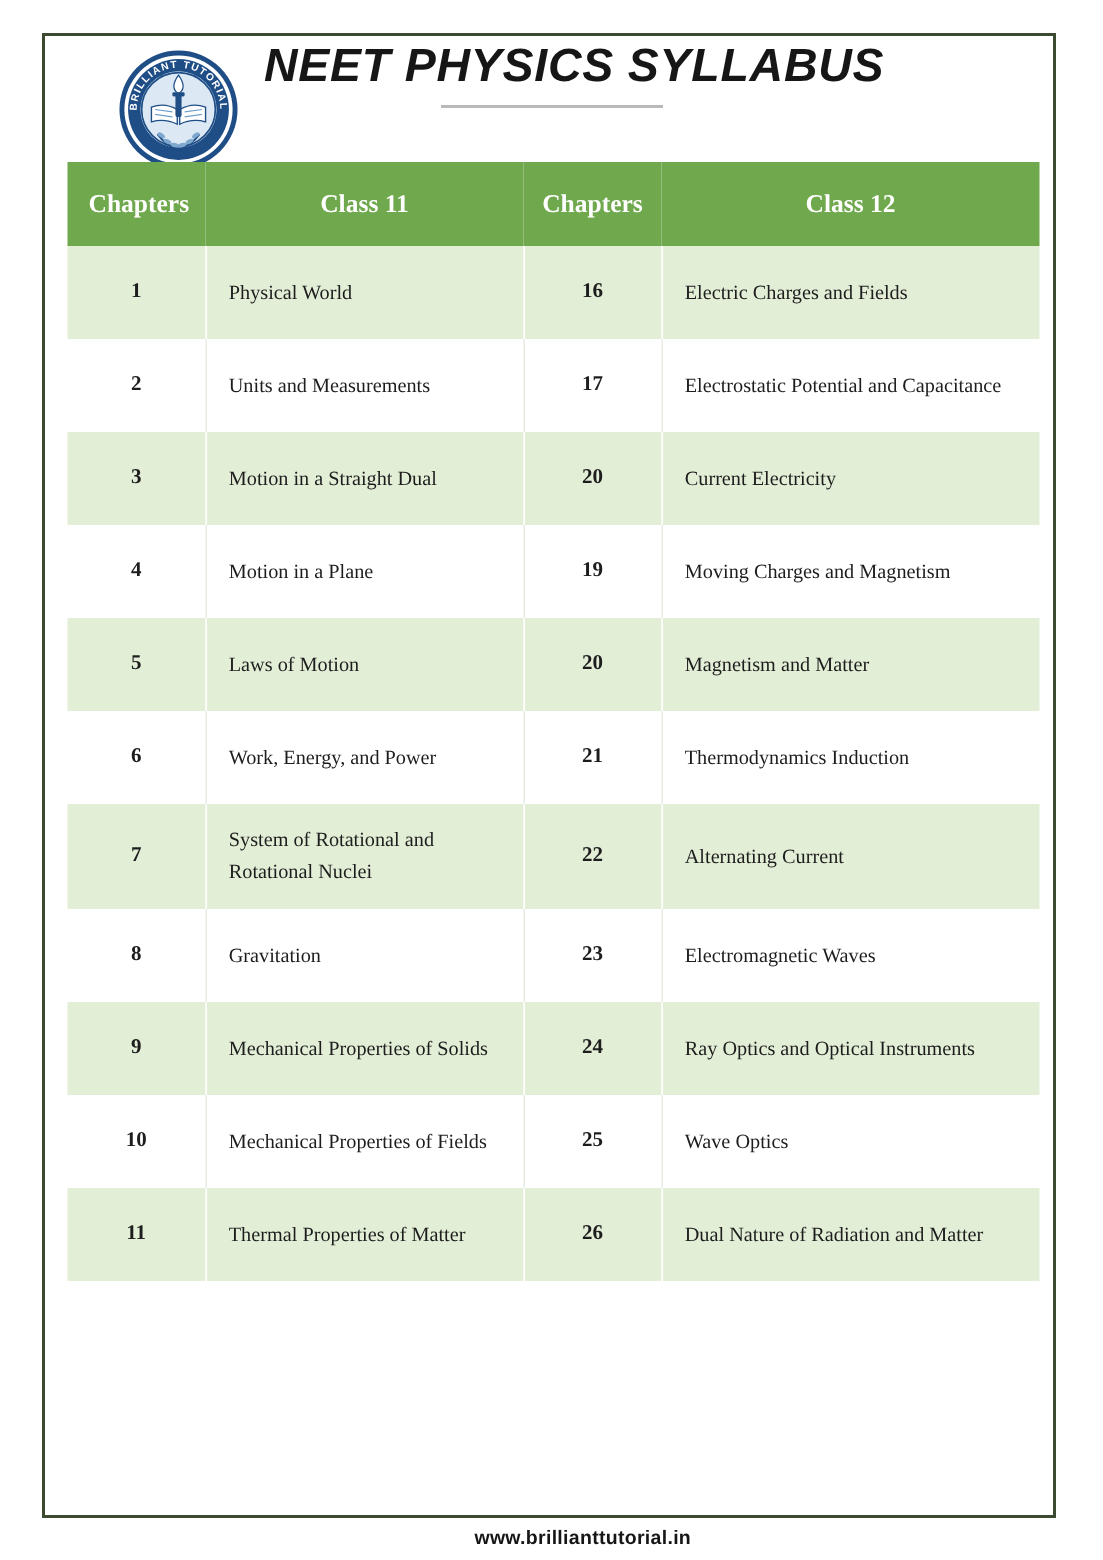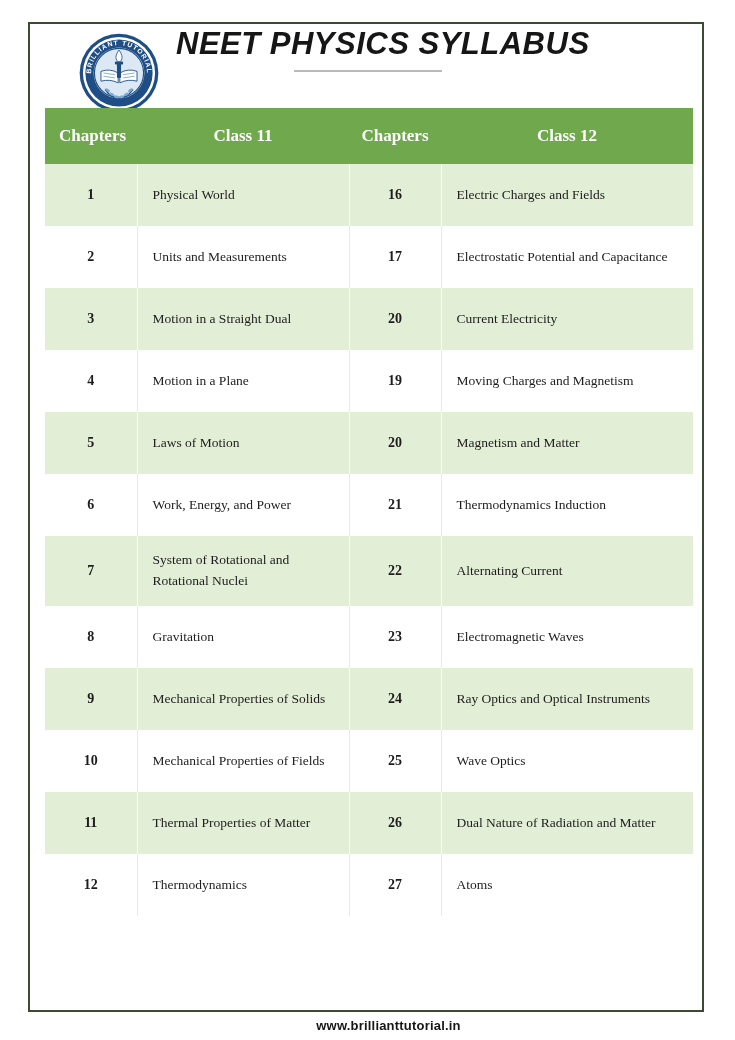--- a/index.html
+++ b/index.html
@@ -285,26 +285,20 @@
               <td class="txt">Mechanical Properties of Fields</td>
               <td class="num">25</td>
               <td class="txt">Wave Optics</td>
             </tr>
             <tr class="alt">
               <td class="num">11</td>
               <td class="txt">Thermal Properties of Matter</td>
               <td class="num">26</td>
               <td class="txt">Dual Nature of Radiation and Matter</td>
             </tr>
-            <tr class="plain">
-              <td class="num">12</td>
-              <td class="txt">Thermodynamics</td>
-              <td class="num">27</td>
-              <td class="txt">Atoms</td>
-            </tr>
           </tbody>
       </table>
     </div>
 
   </div>
 
   <div id="footer">
     <span id="footer-text">www.brillianttutorial.in</span>
   </div>
 

